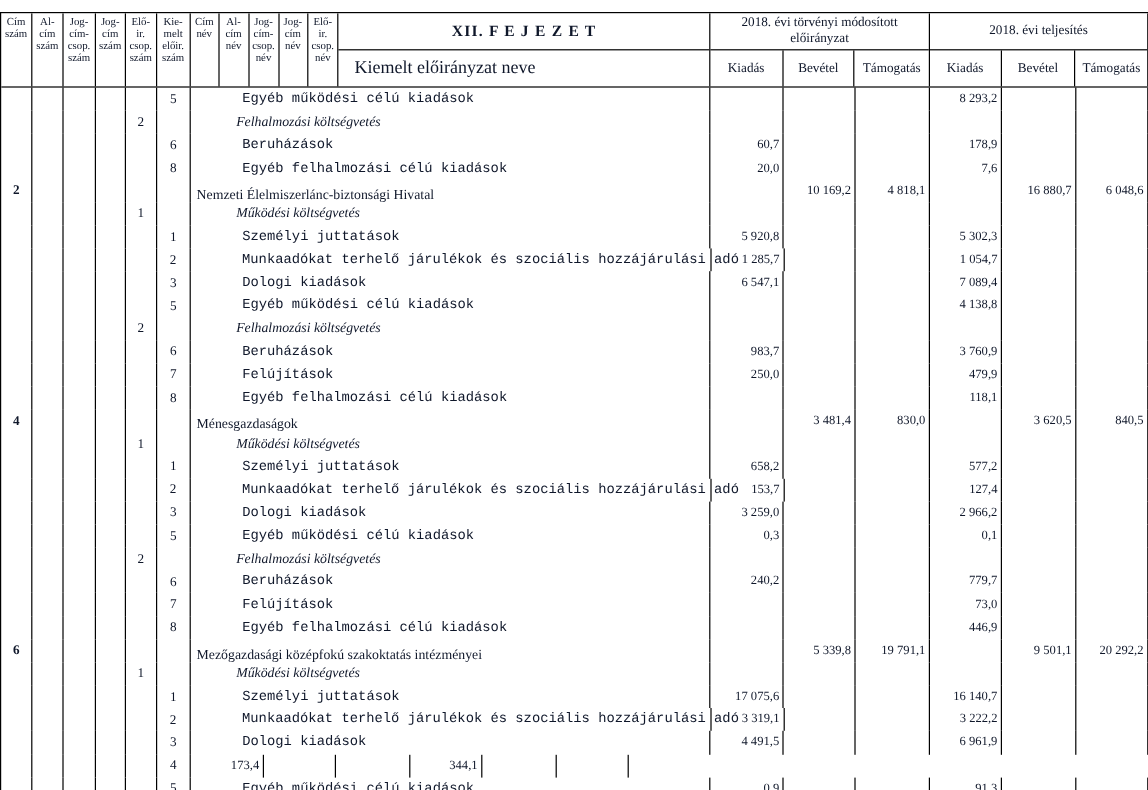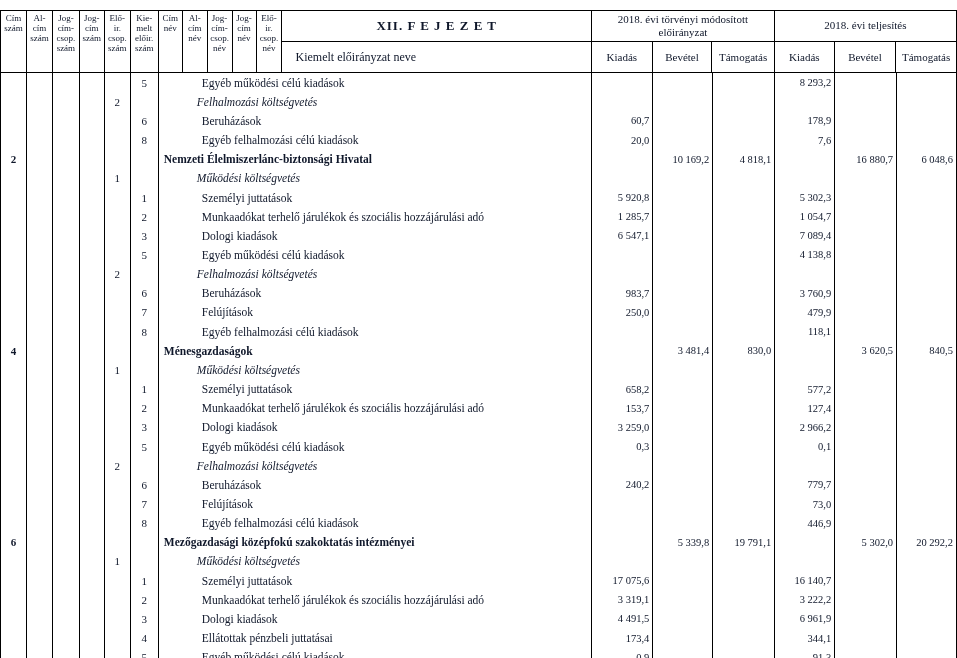--- a/index.html
+++ b/index.html
@@ -25,21 +25,21 @@
   }
   .hcell span{white-space:pre-line;}
   .c1{width:26px}.c2{width:26px}.c3{width:27px}.c4{width:25px}.c5{width:26px}.c6{width:28px}
   .c7{width:24px}.c8{width:25px}.c9{width:25px}.c10{width:24px}.c11{width:26px}
   .hmid{width:310px;box-sizing:border-box;border-right:1px solid #000;display:flex;flex-direction:column;justify-content:space-between;}
   .hmid-top{
     height:31px;box-sizing:border-box;border-bottom:1px solid #000;
     display:flex;align-items:center;justify-content:center;
     font-weight:bold;font-size:13px;letter-spacing:1px;
   }
-  .hmid-bottom{flex:1;display:flex;align-items:center;padding-left:13px;font-size:12px;}
+  .hmid-bottom{flex:1;display:flex;align-items:center;padding-left:13px;font-size:15px;}
   .hgroup{box-sizing:border-box;border-right:1px solid #000;display:flex;flex-direction:column;}
   .g1{width:183px}.g2{width:182px}
   .hgroup-top{
     height:31px;box-sizing:border-box;border-bottom:1px solid #000;
     display:flex;align-items:center;justify-content:center;
     text-align:center;font-size:11px;line-height:1.2;padding:0 8px;
   }
   .hgroup-cols{flex:1;display:flex;}
   .hsub{
     box-sizing:border-box;border-right:1px solid #000;
@@ -51,23 +51,23 @@
   
   .tbody{display:flex;flex-direction:column;height:594px;}
   .body-row{flex:1 1 0;display:flex;min-height:0;}
   .cell{
     box-sizing:border-box;border-right:1px solid #000;
     height:100%;display:flex;align-items:center;overflow:visible;
   }
   .codecell{justify-content:center;font-size:11px;}
   .codecell .bold{font-weight:bold;}
   .namecell{width:434px;font-size:11.5px;white-space:nowrap;}
-  .namecell.style-bold{font-weight:bold;padding-left:5px;}
+  .namecell.style-bold{font-weight:normal;padding-left:5px;align-items:flex-end;}
   .namecell.style-italic{font-style:italic;padding-left:38px;}
-  .namecell.style-normal{padding-left:43px;}
+  .namecell.style-normal{padding-left:43px;font-family:Liberation Mono, monospace;}
   .numcell{justify-content:flex-end;padding-right:3px;font-size:10.5px;}
   .v1{width:61px}.v2{width:60px}.v3{width:62px}
   .v4{width:60px}.v5{width:62px}.v6{width:60px}
 </style>
 </head>
 <body>
 
 <div class="page">
 
   <div class="thead">
@@ -1187,21 +1187,21 @@
     <div class="cell numcell v2">
           <span>5 339,8</span>
         </div>
     <div class="cell numcell v3">
           <span>19 791,1</span>
         </div>
     <div class="cell numcell v4">
           <span></span>
         </div>
     <div class="cell numcell v5">
-          <span>5 302,0</span>
+          <span>9 501,1</span>
         </div>
     <div class="cell numcell v6">
           <span>20 292,2</span>
         </div>
   </div>
       <div class="body-row">
     <div class="cell codecell c1">
           <span></span>
         </div>
     <div class="cell codecell c2">
@@ -1375,23 +1375,20 @@
           <span></span>
         </div>
     <div class="cell codecell c4">
           <span></span>
         </div>
     <div class="cell codecell c5">
           <span></span>
         </div>
     <div class="cell codecell c6">
           <span>4</span>
-        </div>
-    <div class="cell namecell style-normal">
-          <span>Ellátottak pénzbeli juttatásai</span>
         </div>
     <div class="cell numcell v1">
           <span>173,4</span>
         </div>
     <div class="cell numcell v2">
           <span></span>
         </div>
     <div class="cell numcell v3">
           <span></span>
         </div>

